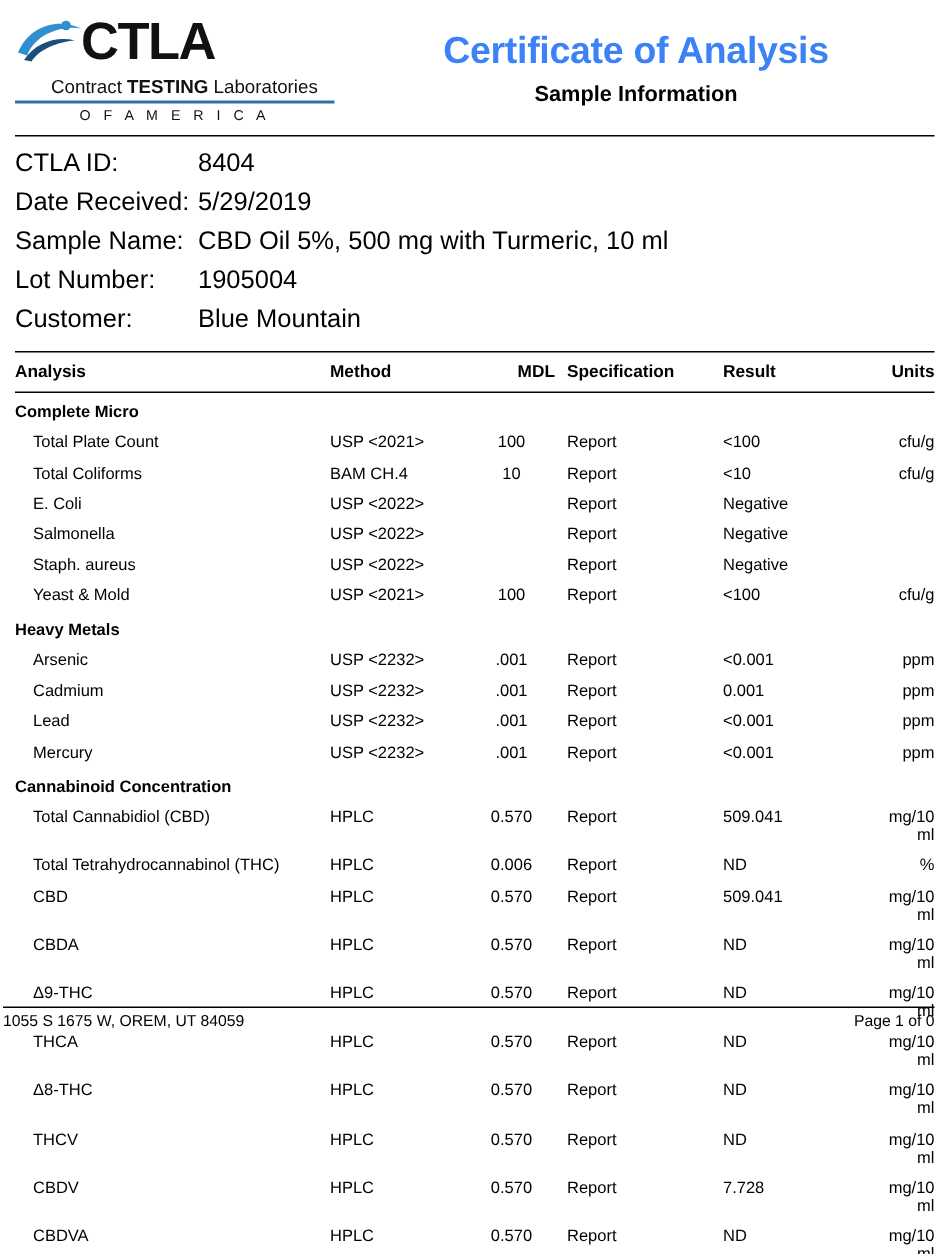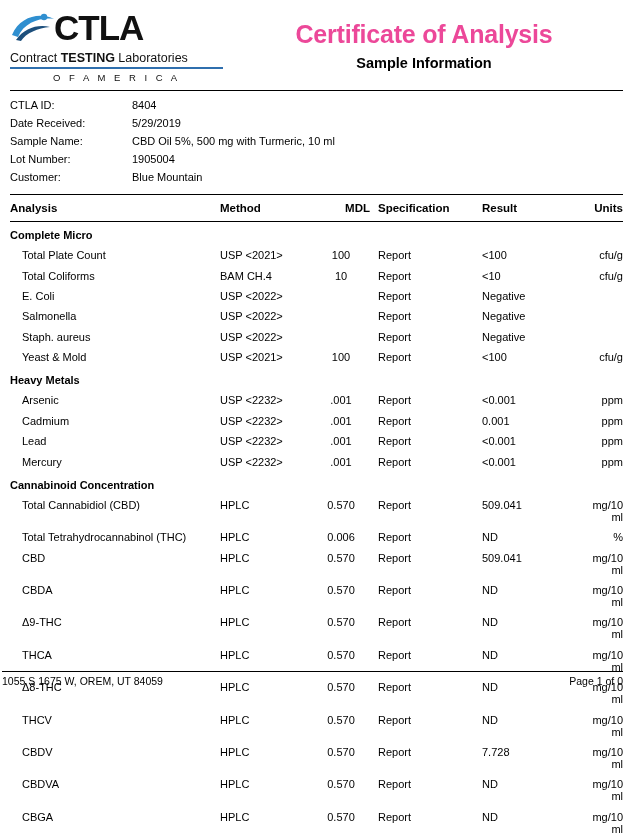--- a/index.html
+++ b/index.html
@@ -56,20 +56,21 @@
     color: #111111;
     line-height: 36px;
     margin-left: -2px;
   }
   .logo-sub {
     font-size: 12.5px;
     color: #111111;
     letter-spacing: 0px;
     margin-top: 3px;
     white-space: nowrap;
+    margin-left: 24px;
   }
   .logo-sub b { font-weight: bold; }
   .logo-rule {
     border-top: 2px solid #2f6fae;
     margin-top: 2px;
     width: 213px;
   }
   .logo-oa {
     font-size: 9.5px;
     letter-spacing: 3px;
@@ -79,41 +80,41 @@
     width: 213px;
   }
   .title-block {
     flex: 1 1 auto;
     text-align: center;
     padding-top: 12px;
   }
   .doc-title {
     font-size: 25px;
     font-weight: bold;
-    color: #ec4899;
+    color: #3b82f6;
     letter-spacing: -0.2px;
   }
   .doc-subtitle {
     font-size: 14.5px;
     font-weight: bold;
     margin-top: 6px;
   }
 
   
   .rule-top {
     border-top: 1.5px solid #000;
     margin: 6px 0 0 0;
   }
   .info-table {
     width: 100%;
     border-collapse: collapse;
     margin-top: 5px;
   }
   .info-table td {
-    font-size: 11px;
+    font-size: 17px;
     padding: 3px 0 3px 0;
     vertical-align: top;
   }
   .info-label { width: 122px; }
   .info-value { }
 
   .rule-mid {
     border-top: 1.5px solid #000;
     margin-top: 8px;
   }

